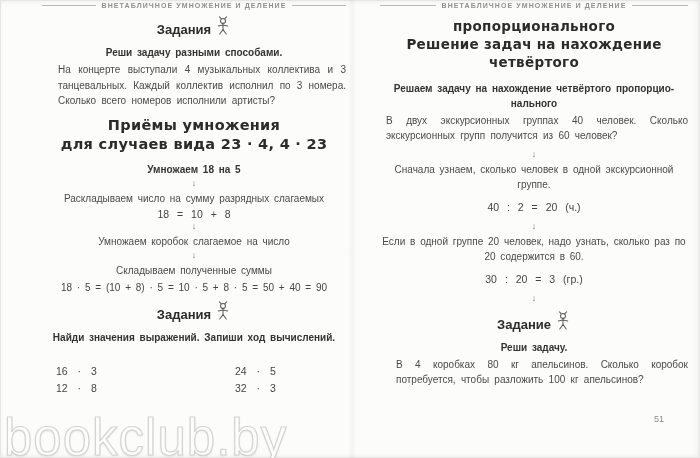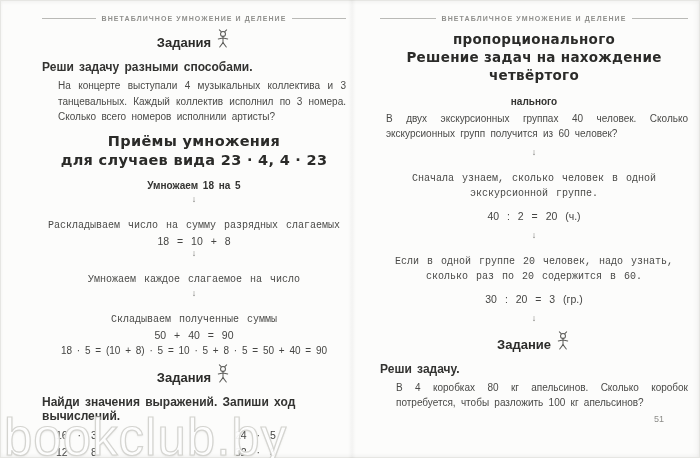--- a/index.html
+++ b/index.html
@@ -12,60 +12,60 @@
     box-shadow:inset 0 0 0 1px #e6e6e3, inset -3px 0 6px rgba(0,0,0,.04),
                inset 0 -2px 5px rgba(0,0,0,.03), inset 0 2px 4px rgba(0,0,0,.03);
     font-family:"Liberation Sans", sans-serif;
     color:#474745;
     display:flex;
   }
   .gutter{
     position:absolute;left:348px;top:0;width:8px;height:458px;
     background:linear-gradient(90deg, rgba(0,0,0,0) 0%, rgba(0,0,0,.035) 50%, rgba(0,0,0,0) 100%);
   }
-  .page{box-sizing:border-box;width:350px;padding-top:13px;}
+  .page{box-sizing:border-box;width:350px;}
   .page.left{padding-left:42px;padding-right:4px;}
   .page.right{padding-left:30px;padding-right:12px;}
 
   .running-head{display:flex;align-items:center;gap:6px;margin:2px 0 8px;}
   .running-head .rule{flex:1;height:1px;background:#b9b9b6;}
   .running-head .rh-text{
     font-size:7px;letter-spacing:1.1px;color:#8f8f8c;white-space:nowrap;
     font-weight:bold;
   }
 
   .tasks-head{
     display:flex;justify-content:center;align-items:center;gap:4px;
     margin:2px 0 5px;font-size:13px;font-weight:bold;color:#2c2c2a;
   }
   .tasks-head .doodle{flex:0 0 auto;transform:translateY(-2px);}
 
-  .lead{margin:1px 0 4px;font-size:12px;font-weight:bold;color:#333331;word-spacing:2px;}
+  .lead{margin:1px 0 4px;font-size:10px;font-weight:bold;color:#333331;word-spacing:2px;text-align:center;}
   .para{
     margin:2px 0 6px 16px;font-size:10px;line-height:1.55;text-align:justify;
     color:#4a4a48;word-spacing:2.5px;
   }
   .comic{
     margin:7px 0 4px;text-align:center;font-weight:bold;color:#2b2b29;
     font-size:14.5px;line-height:1.35;letter-spacing:.3px;
     font-family:"DejaVu Sans", sans-serif;
   }
   .comic .line{display:block;}
   .comic.small{font-size:13.5px;}
   .subhead{margin:7px 0 2px;text-align:center;font-size:10px;font-weight:bold;color:#333331;word-spacing:2px;line-height:1.5;}
   .subhead .line{display:block;}
   .arrow{ text-align:center;font-size:9px;color:#6f6f6c;margin:2px 0;line-height:1;}
-  .caption{margin:14px 0 1px;text-align:center;font-size:10px;color:#4a4a48;word-spacing:2px;line-height:1.5;font-family:Liberation Mono, monospace;}
+  .caption{margin:3px 0 1px;text-align:center;font-size:10px;color:#4a4a48;word-spacing:2px;line-height:1.5;}
   .formula{margin:2px 0;text-align:center;font-size:10.5px;color:#454543;word-spacing:5px;}
   .formula.summary{word-spacing:2px;font-size:10px;margin-top:4px;}
   .answer{margin:5px 0 2px;font-size:10px;color:#4a4a48;word-spacing:2px;}
   .mt{margin-top:9px;}
 
   .ex-grid{
-    display:grid;grid-template-columns:1fr 1fr;row-gap:5px;margin:6px 0 0 14px;
+    display:grid;grid-template-columns:1fr 1fr;row-gap:5px;margin:22px 0 0 14px;
     font-size:10.5px;color:#454543;
   }
   .ex-grid .ex{word-spacing:7px;}
   .ex-grid .ex.rightcol{padding-left:34px;}
 
   .page-num{
     position:absolute;right:36px;top:414px;font-size:9px;color:#8c8c89;text-align:right;
   }
   .watermark{
     position:absolute;left:4px;top:408px;
@@ -111,25 +111,24 @@
       <span class="line">для случаев вида 23 · 4, 4 · 23</span>
     </h1>
 
     <p class="subhead">Умножаем 18 на 5</p>
 
     <div class="arrow">↓</div>
     <p class="caption">Раскладываем число на сумму разрядных слагаемых</p>
     <p class="formula">18 = 10 + 8</p>
 
     <div class="arrow">↓</div>
-    <p class="caption">Умножаем каждое слагаемое на число</p>
+    <p class="caption">Умножаем коробок слагаемое на число</p>
 
     <div class="arrow">↓</div>
     <p class="caption">Складываем полученные суммы</p>
-    <p class="formula">50 + 40 = 90</p>
 
     <p class="formula summary">18 · 5 = (10 + 8) · 5 = 10 · 5 + 8 · 5 = 50 + 40 = 90</p>
 
     <h2 class="tasks-head mt">
       <span>Задания</span>
       <span class="doodle">
         <svg width="16" height="22" viewBox="0 0 22 28">
           <g fill="none" stroke="#5b5b58" stroke-width="1.4" stroke-linecap="round">
             <circle cx="11" cy="7" r="3.4"></circle>
             <path d="M8.5 4 L6 1.5 M13.5 4 L16 1.5"></path>
@@ -157,20 +156,21 @@
       <span class="rh-text">ВНЕТАБЛИЧНОЕ УМНОЖЕНИЕ И ДЕЛЕНИЕ</span>
       <span class="rule"></span>
     </header>
 
     <h1 class="comic small">
       <span class="line">пропорционального</span>
       <span class="line">Решение задач на нахождение четвёртого</span>
     </h1>
 
     <p class="subhead mt">
+      <span class="line">Решаем задачу на нахождение четвёртого пропорцио-</span>
       <span class="line">нального</span>
     </p>
 
     <p class="para" style="margin-left:6px">В двух экскурсионных группах 40 человек. Сколько экскурсионных групп получится из 60 человек?</p>
 
     <div class="arrow">↓</div>
     <p class="caption">Сначала узнаем, сколько человек в одной экскурсионной группе.</p>
     <p class="formula mt">40 : 2 = 20 (ч.)</p>
 
     <div class="arrow mt">↓</div>

